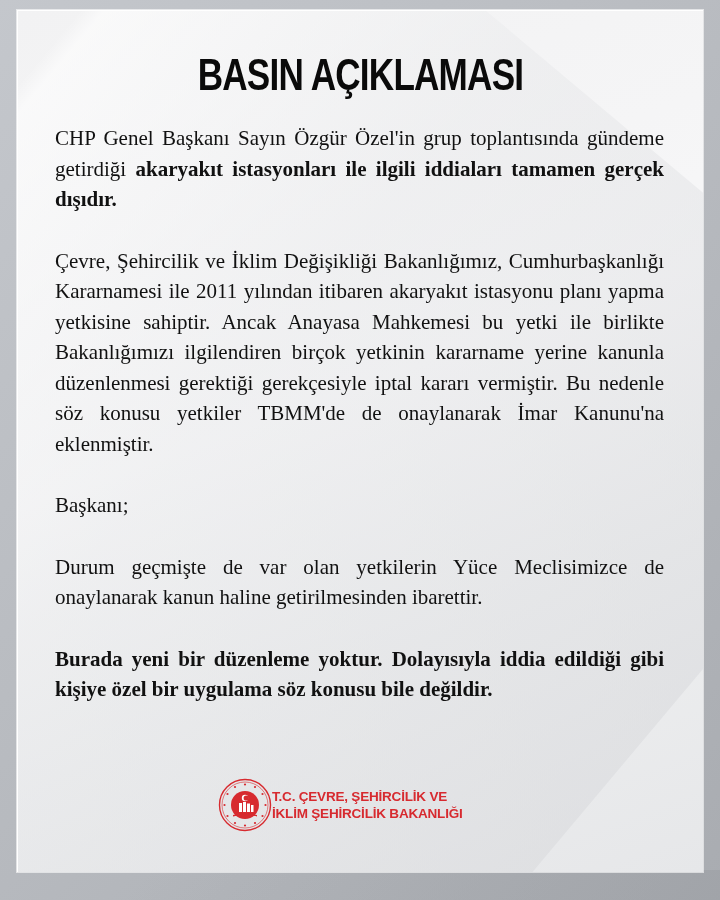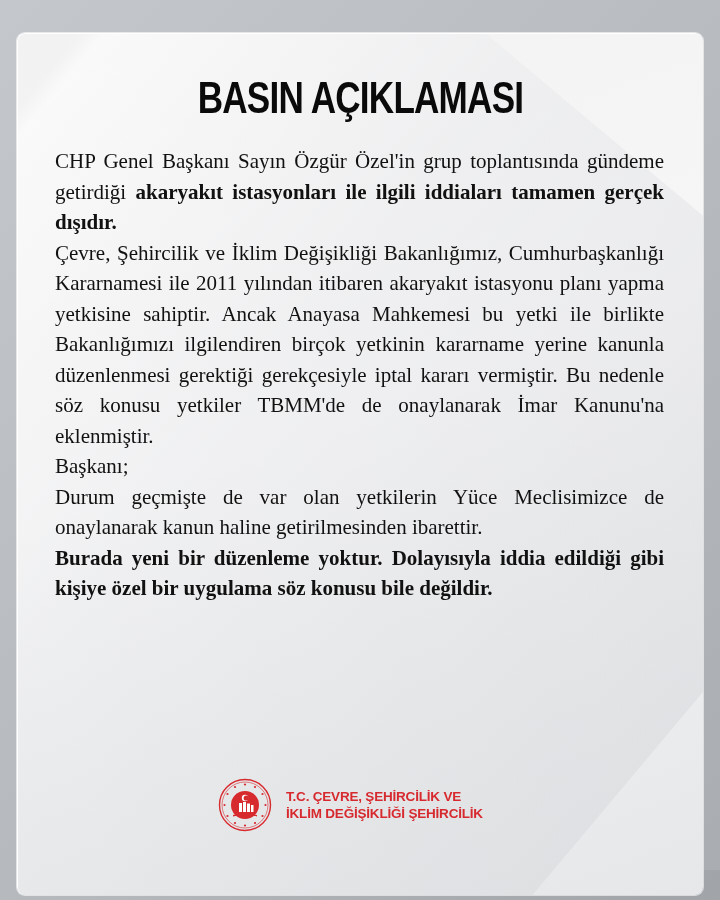--- a/index.html
+++ b/index.html
@@ -1,35 +1,35 @@
 <!DOCTYPE html>
 <html><head>
 <meta charset="utf-8">
 <style>
   html,body{margin:0;padding:0;}
   body{width:720px;height:900px;overflow:hidden;position:relative;
     background:linear-gradient(135deg,#c4c7cc 0%,#b6b9be 55%,#a9acb1 100%);
     font-family:"Liberation Sans",sans-serif;}
   .bg-stripe{position:absolute;left:120px;top:870px;width:700px;height:60px;
     background:linear-gradient(90deg,rgba(150,153,158,0.0),rgba(150,153,158,0.5));transform:skewX(-45deg);}
-  .card{position:absolute;left:17px;top:33px;width:685px;height:861px;
+  .card{position:absolute;left:17px;top:10px;width:685px;height:861px;
     background:linear-gradient(160deg,#f2f2f3 0%,#f5f5f6 30%,#f7f7f8 45%,#eeeff0 70%,#e6e7e9 100%);
-    border-top:1px solid #fff;border-left:1px solid #fff;box-shadow:0 0 0 1px rgba(255,255,255,0.6);overflow:hidden;border-radius:8px;}
+    border-top:1px solid #fff;border-left:1px solid #fff;box-shadow:0 0 0 1px rgba(255,255,255,0.6);overflow:hidden;}
   .card .sheen{position:absolute;left:230px;top:-200px;width:900px;height:1400px;
     background:linear-gradient(90deg,rgba(255,255,255,0) 0%,rgba(255,255,255,0.55) 2%,rgba(230,231,233,0.4) 40%,rgba(215,216,219,0.5) 100%);
     transform:rotate(40deg);transform-origin:0 0;pointer-events:none;}
   .title{position:absolute;left:0;width:685px;top:38px;text-align:center;
     font-family:"Liberation Sans",sans-serif;font-weight:bold;font-size:45px;
     letter-spacing:-1px;color:#0a0a0a;transform:scaleX(0.78);transform-origin:center;}
   .body{position:absolute;left:37px;top:112px;width:609px;color:#111;
     font-size:21px;line-height:30.5px;font-family:Liberation Serif, serif;}
   .p{margin:0;text-align:justify;text-align-last:left;}
-  .p.gap{}
+  .p.gap{margin-top:31px;}
   .b{font-weight:bold;}
-  .ministry{position:absolute;left:218px;top:778px;display:flex;align-items:center;gap:14px;}
+  .ministry{position:absolute;left:218px;top:778px;display:flex;align-items:center;gap:0;}
   .ministry svg{display:block;}
   .mname{color:#d72a2f;font-weight:bold;font-size:13.5px;line-height:17px;letter-spacing:-0.2px;}
 </style>
 </head>
 <body>
 
 <div class="bg-stripe"></div>
 
 <div class="card">
   <div class="sheen"></div>
@@ -69,15 +69,15 @@
       <circle cx="28.2" cy="20" r="2.6" fill="#d72a2f"></circle>
       <rect x="21" y="25" width="3" height="9" fill="#fff"></rect>
       <rect x="25" y="24" width="3" height="10" fill="#fff"></rect>
       <rect x="29" y="25.5" width="3" height="8.5" fill="#fff"></rect>
       <rect x="33" y="27" width="2.5" height="7" fill="#fff"></rect>
       <path d="M15 37 Q27 33 39 37 L39 38.5 Q27 35 15 38.5 Z" fill="#d72a2f"></path>
     </svg>
   </span>
   <div class="mname">
     <div>T.C. ÇEVRE, ŞEHİRCİLİK VE</div>
-    <div>İKLİM DEĞİŞİKLİĞİ ŞEHİRCİLİK</div>
+    <div>İKLİM ŞEHİRCİLİK BAKANLIĞI</div>
   </div>
 </div>
 
 </body></html>

